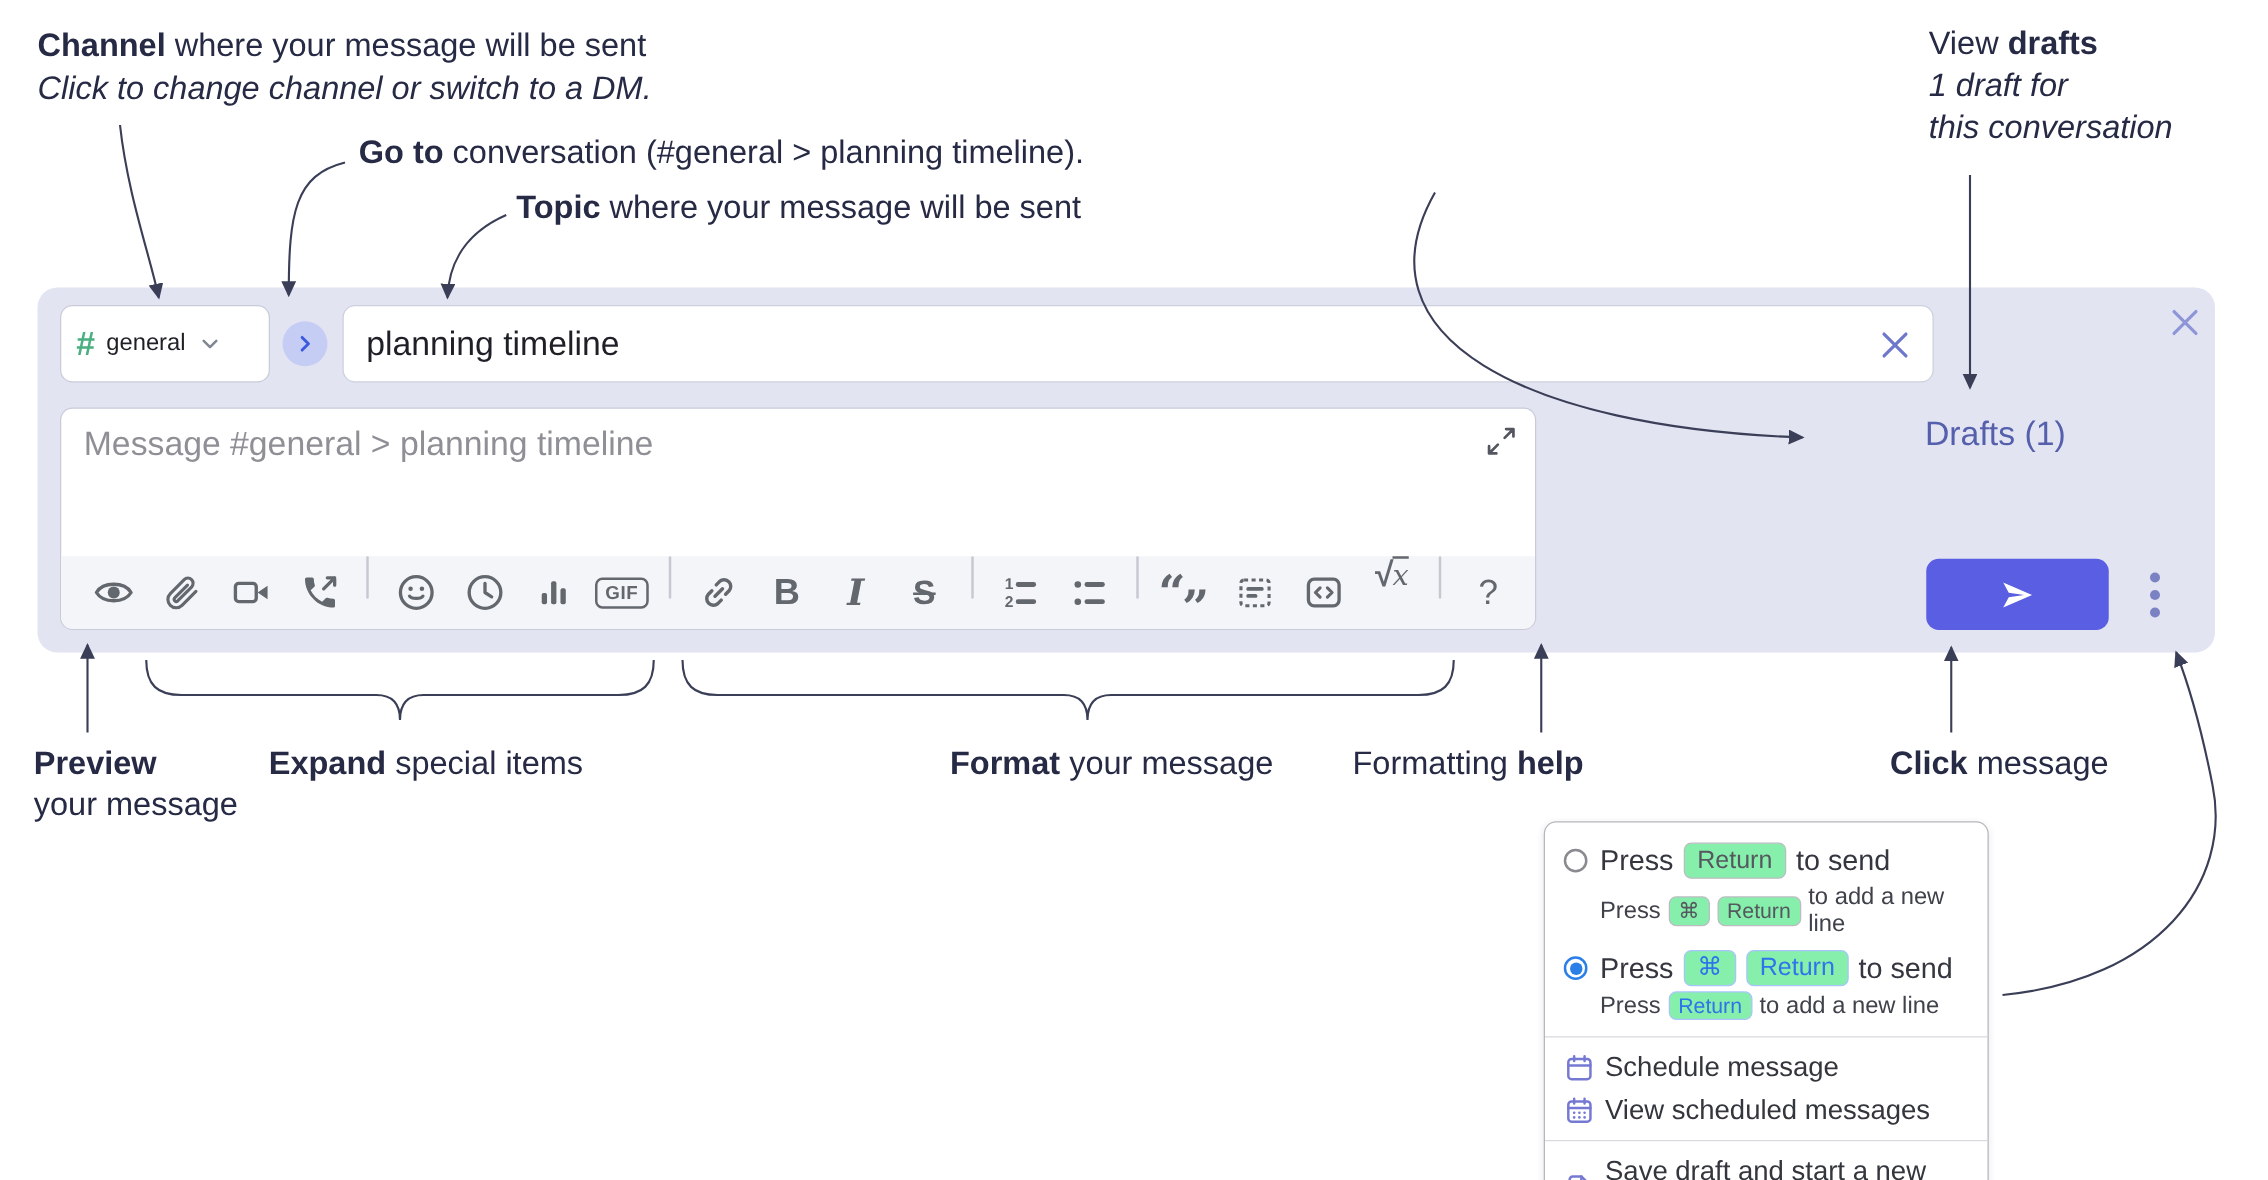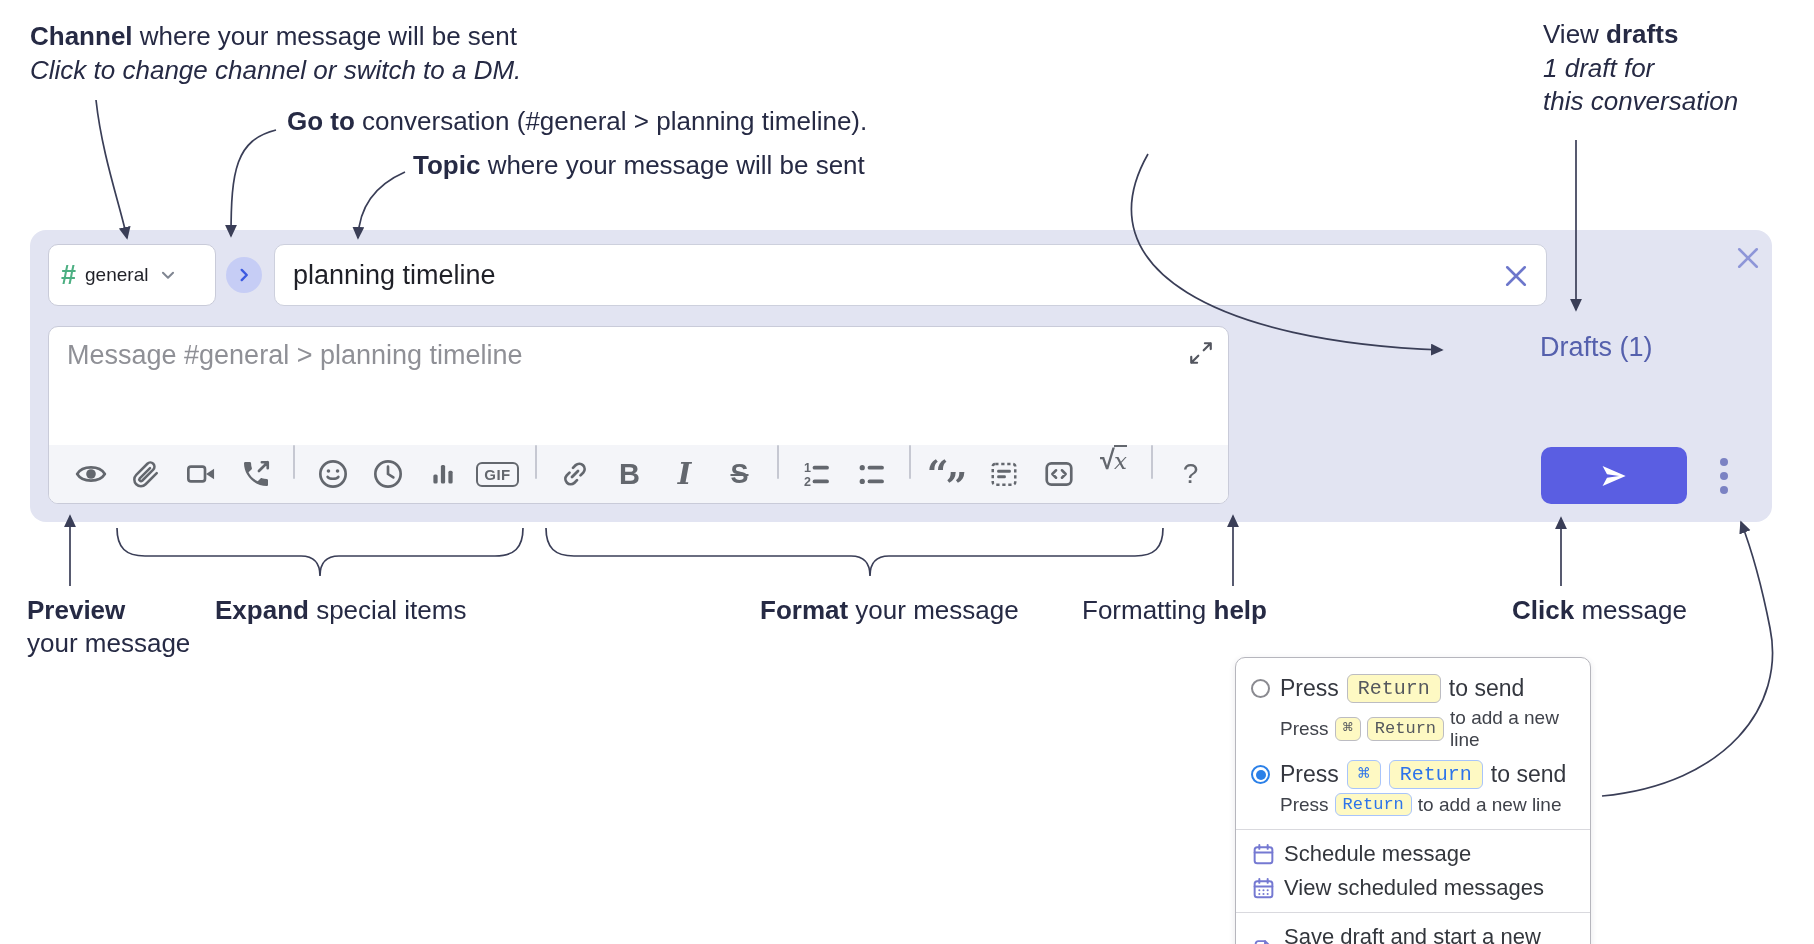--- a/index.html
+++ b/index.html
@@ -59,22 +59,22 @@
     box-sizing:border-box;padding:13px 0 9px 0}
   .opt{display:flex;align-items:center;gap:10px;padding:3px 15px;font-size:23px;color:#34373f}
   .opt .otext{display:flex;align-items:center;gap:8px}
   .radio{width:19px;height:19px;border-radius:50%;border:2px solid #8a8a90;box-sizing:border-box;
     flex:none;cursor:pointer;position:relative}
   .radio.checked{border-color:#2b80e8}
   .radio.checked::after{content:"";position:absolute;left:2.5px;top:2.5px;width:10px;height:10px;
     border-radius:50%;background:#2b80e8}
   .sub{display:flex;align-items:center;gap:6px;font-size:19px;color:#3f424a;
     padding:1px 15px 6px 44px}
-  kbd{font-family:Liberation Mono, monospace;border:1.5px solid #bcbcc2;border-radius:6px;
-    padding:1px 10px;font-size:20px;color:#55585e;background:#fef9c3;line-height:1.25}
+  kbd{font-family:Liberation Sans, sans-serif;border:1.5px solid #bcbcc2;border-radius:6px;
+    padding:1px 10px;font-size:20px;color:#55585e;background:#86efac;line-height:1.25}
   kbd.small{font-size:17px;padding:0 7px}
   kbd.blue{border-color:#a8c4fb;color:#2e74ea}
   .pdivider{border-top:1.5px solid #d9d9de;margin:7px 0}
   .mitem{display:flex;align-items:center;gap:8px;padding:4px 15px;font-size:22px;
     color:#33363c;cursor:pointer}
   .mitem svg{flex:none}
 </style>
 </head>
 <body>
 

